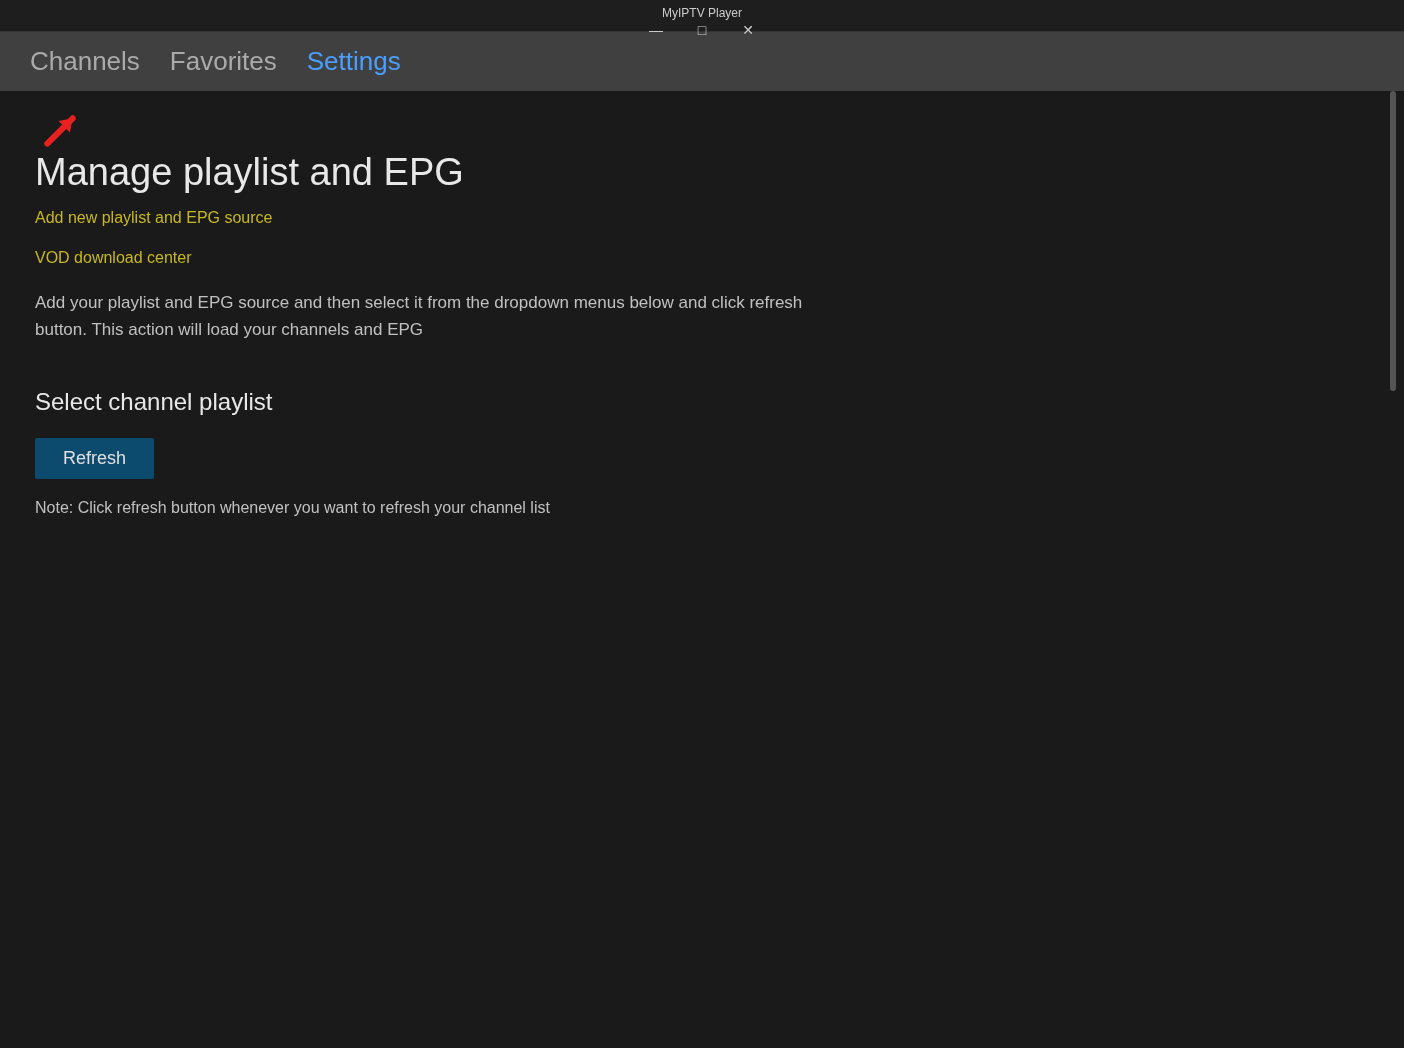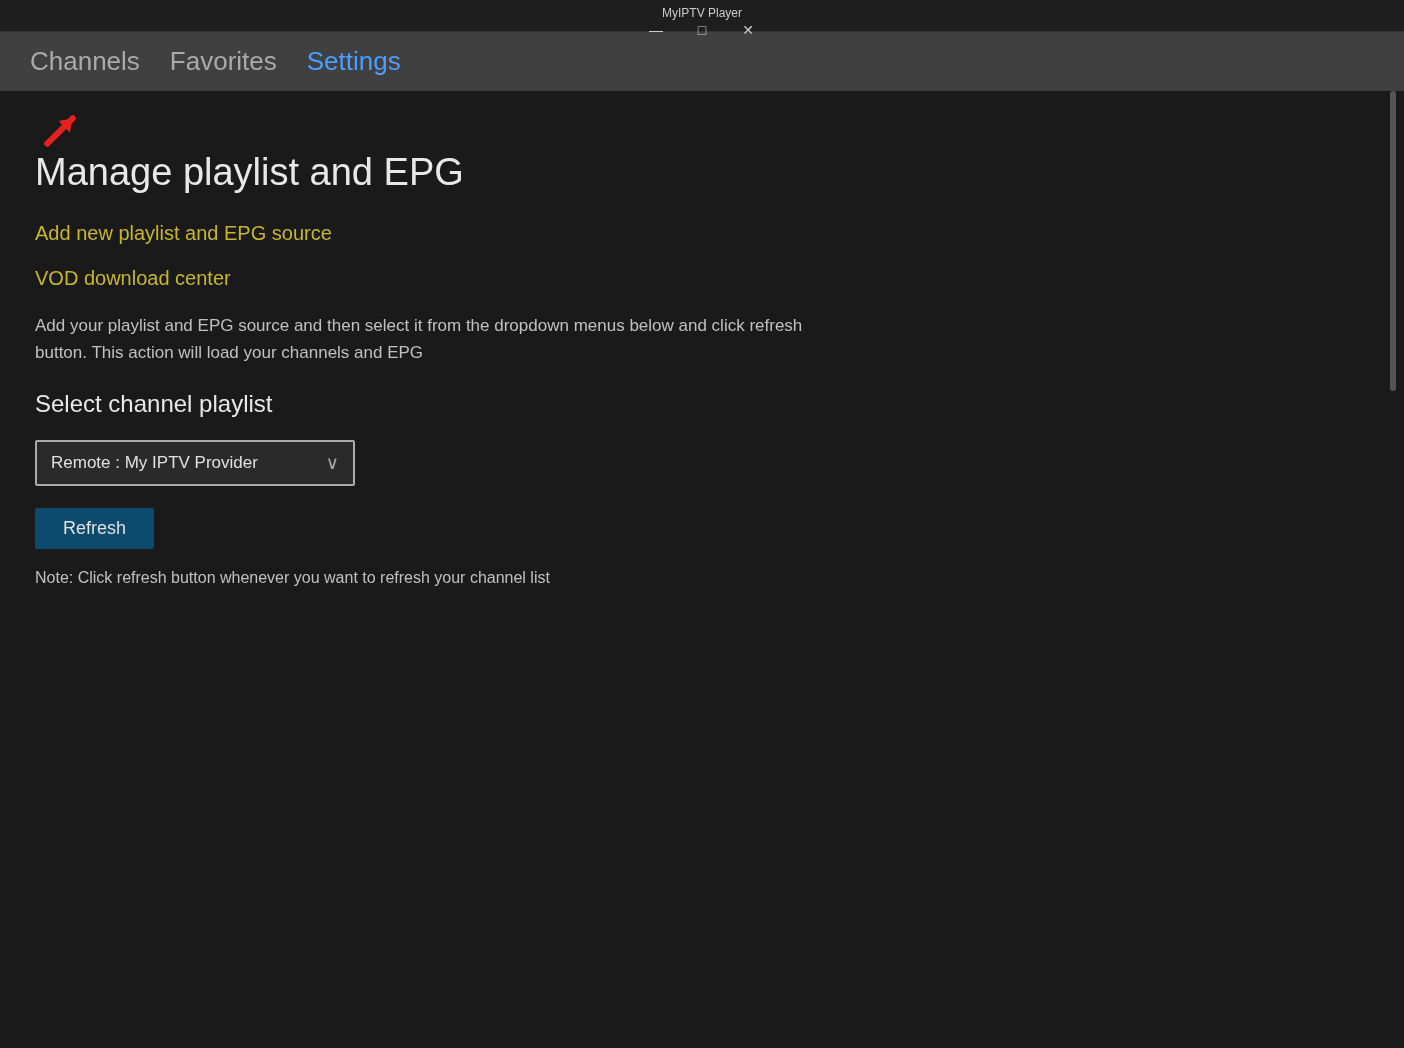--- a/index.html
+++ b/index.html
@@ -97,39 +97,39 @@
 
     .red-arrow svg {
       width: 60px;
       height: 60px;
     }
 
     .page-title {
       font-size: 38px;
       font-weight: 300;
       color: #e8e8e8;
-      margin-bottom: 28px;
+      margin-bottom: 15px;
       margin-top: 50px;
     }
 
     .menu-link {
       display: block;
-      font-size: 20px;
+      font-size: 16px;
       color: #c8b820;
       cursor: pointer;
       margin-bottom: 22px;
       text-decoration: none;
     }
 
     .description-text {
       font-size: 17px;
       color: #c0c0c0;
       line-height: 1.6;
       margin-top: 10px;
-      margin-bottom: 24px;
+      margin-bottom: 45px;
       max-width: 800px;
     }
 
     .section-title {
       font-size: 24px;
       font-weight: 300;
       color: #e8e8e8;
       margin-bottom: 22px;
     }
 
@@ -212,24 +212,20 @@
   <a class="menu-link">Add new playlist and EPG source</a>
   <a class="menu-link">VOD download center</a>
 
   
   <p class="description-text">Add your playlist and EPG source and then select it from the dropdown menus below and click refresh button. This action will load your channels and EPG</p>
 
   
   <h2 class="section-title">Select channel playlist</h2>
 
   
-  <div class="playlist-select">
-    <span class="playlist-select-text">Remote : My IPTV Provider</span>
-    <span class="chevron">∨</span>
-  </div>
 
   
   <button class="refresh-btn">Refresh</button>
 
   
   <p class="note-text">Note: Click refresh button whenever you want to refresh your channel list</p>
 
 </div>
 
 </body></html>

